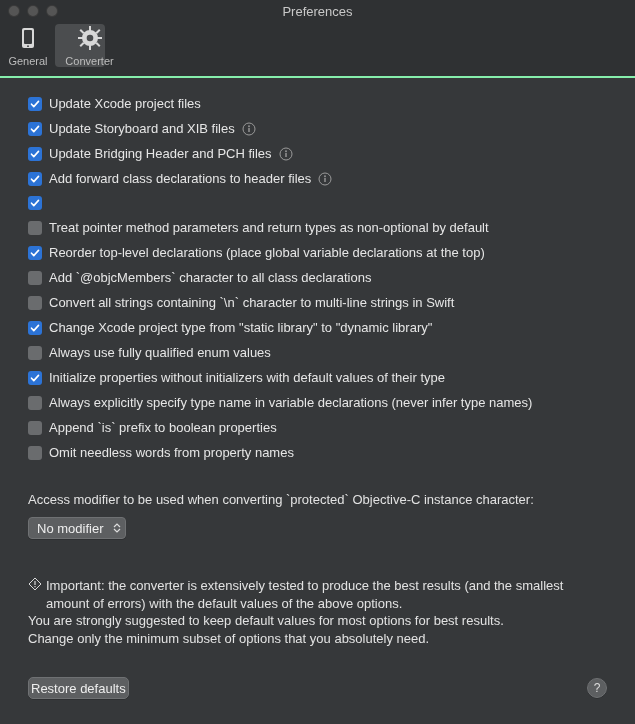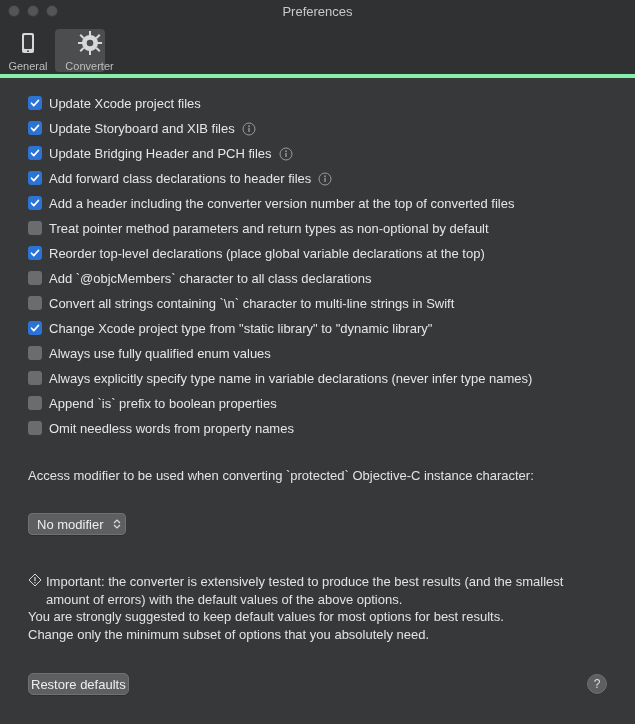--- a/index.html
+++ b/index.html
@@ -36,23 +36,23 @@
   }
   .titlebar-title {
     margin: 0 auto;
     font-size: 13px;
     color: #c8c8c8;
   }
 
   
   .toolbar {
     background: #2f3133;
-    border-bottom: 4px solid #86efac;
-    display: flex;
-    align-items: flex-end;
+    border-bottom: 2px solid #86efac;
+    display: flex;
+    align-items: flex-start;
     height: 56px;
     padding-left: 2px;
   }
   .toolbar-item {
     display: flex;
     flex-direction: column;
     align-items: center;
     justify-content: center;
     width: 50px;
     font-size: 11px;
@@ -67,20 +67,21 @@
   }
   .toolbar-item svg { width: 28px; height: 28px; }
   .toolbar-label { margin-top: 1px; }
 
   
   .content {
     padding: 18px 28px 16px 28px;
   }
   .option-row {
     display: flex;
+    align-items: center;
     margin-bottom: 10px;
   }
   .checkbox {
     width: 14px; height: 14px;
     border-radius: 3px;
     display: flex;
     align-items: center;
     justify-content: center;
     flex-shrink: 0;
     margin-right: 7px;
@@ -112,21 +113,20 @@
   .select-wrap {
     display: inline-flex;
     align-items: center;
     background: #5d5f61;
     border: 0.5px solid #6f7173;
     border-radius: 4px;
     height: 22px;
     padding: 0 4px 0 8px;
     color: #eee;
     box-shadow: 0 0.5px 0 rgba(0,0,0,0.3);
-    margin-top: 20px;
   }
   .select-caret {
     margin-left: 10px;
     display:flex; flex-direction:column; gap:0px;
   }
   .select-caret svg { width: 8px; height: 5px; display:block; }
 
   .warning-box {
     margin-top: 38px;
     color: #e2e2e2;
@@ -266,21 +266,20 @@
             <rect x="6.3" y="5.8" width="1.4" height="4.2" fill="#9a9a9a"></rect>
           </svg>
         </span>
       </div>
       <div class="option-row">
         <div class="checkbox checked">
           <svg viewBox="0 0 10 10">
             <path d="M1.5 5.2 L3.8 7.6 L8.5 2.4" stroke="#fff" stroke-width="1.6" fill="none" stroke-linecap="round" stroke-linejoin="round"></path>
           </svg>
         </div>
-        <span class="opt-label">Add a header including the converter version number at the top of converted files</span>
       </div>
       <div class="option-row">
         <div class="checkbox unchecked"></div>
         <span class="opt-label">Treat pointer method parameters and return types as non-optional by default</span>
       </div>
       <div class="option-row">
         <div class="checkbox checked">
           <svg viewBox="0 0 10 10">
             <path d="M1.5 5.2 L3.8 7.6 L8.5 2.4" stroke="#fff" stroke-width="1.6" fill="none" stroke-linecap="round" stroke-linejoin="round"></path>
           </svg>
@@ -299,20 +298,28 @@
         <div class="checkbox checked">
           <svg viewBox="0 0 10 10">
             <path d="M1.5 5.2 L3.8 7.6 L8.5 2.4" stroke="#fff" stroke-width="1.6" fill="none" stroke-linecap="round" stroke-linejoin="round"></path>
           </svg>
         </div>
         <span class="opt-label">Change Xcode project type from "static library" to "dynamic library"</span>
       </div>
       <div class="option-row">
         <div class="checkbox unchecked"></div>
         <span class="opt-label">Always use fully qualified enum values</span>
+      </div>
+      <div class="option-row">
+        <div class="checkbox checked">
+          <svg viewBox="0 0 10 10">
+            <path d="M1.5 5.2 L3.8 7.6 L8.5 2.4" stroke="#fff" stroke-width="1.6" fill="none" stroke-linecap="round" stroke-linejoin="round"></path>
+          </svg>
+        </div>
+        <span class="opt-label">Initialize properties without initializers with default values of their type</span>
       </div>
       <div class="option-row">
         <div class="checkbox unchecked"></div>
         <span class="opt-label">Always explicitly specify type name in variable declarations (never infer type names)</span>
       </div>
       <div class="option-row">
         <div class="checkbox unchecked"></div>
         <span class="opt-label">Append `is` prefix to boolean properties</span>
       </div>
       <div class="option-row">

